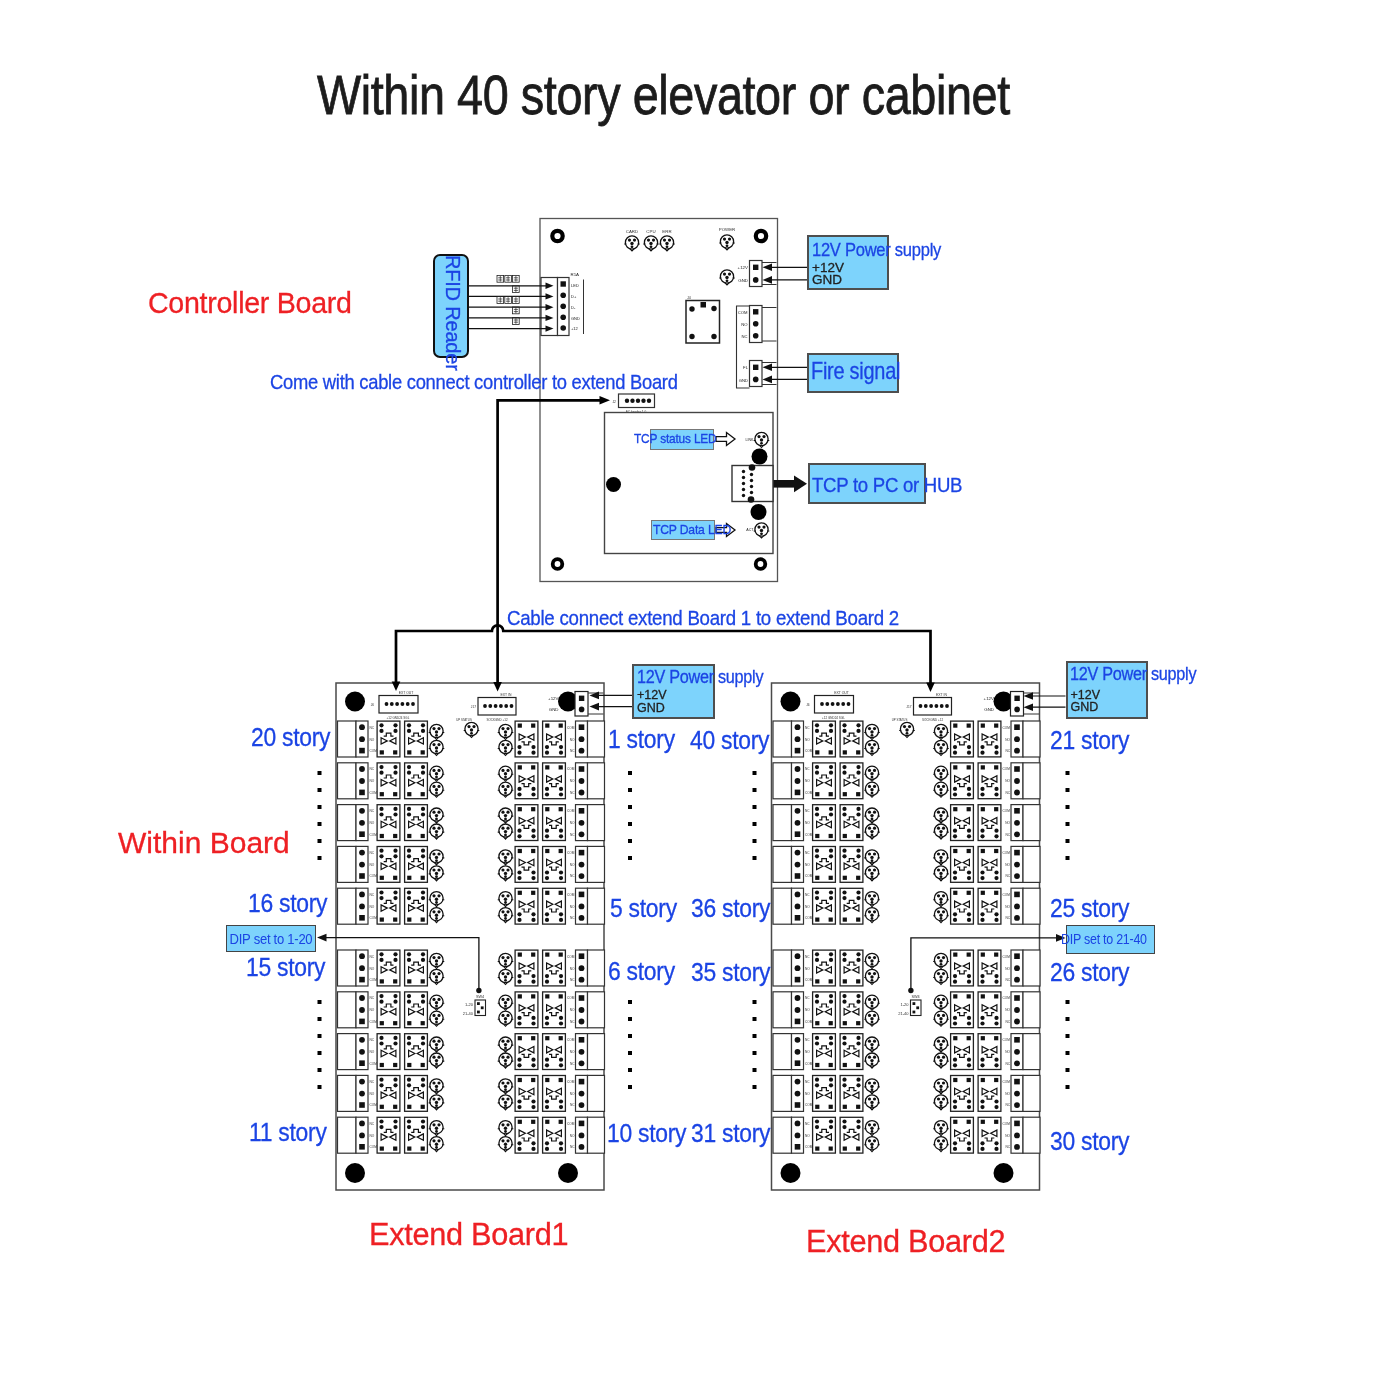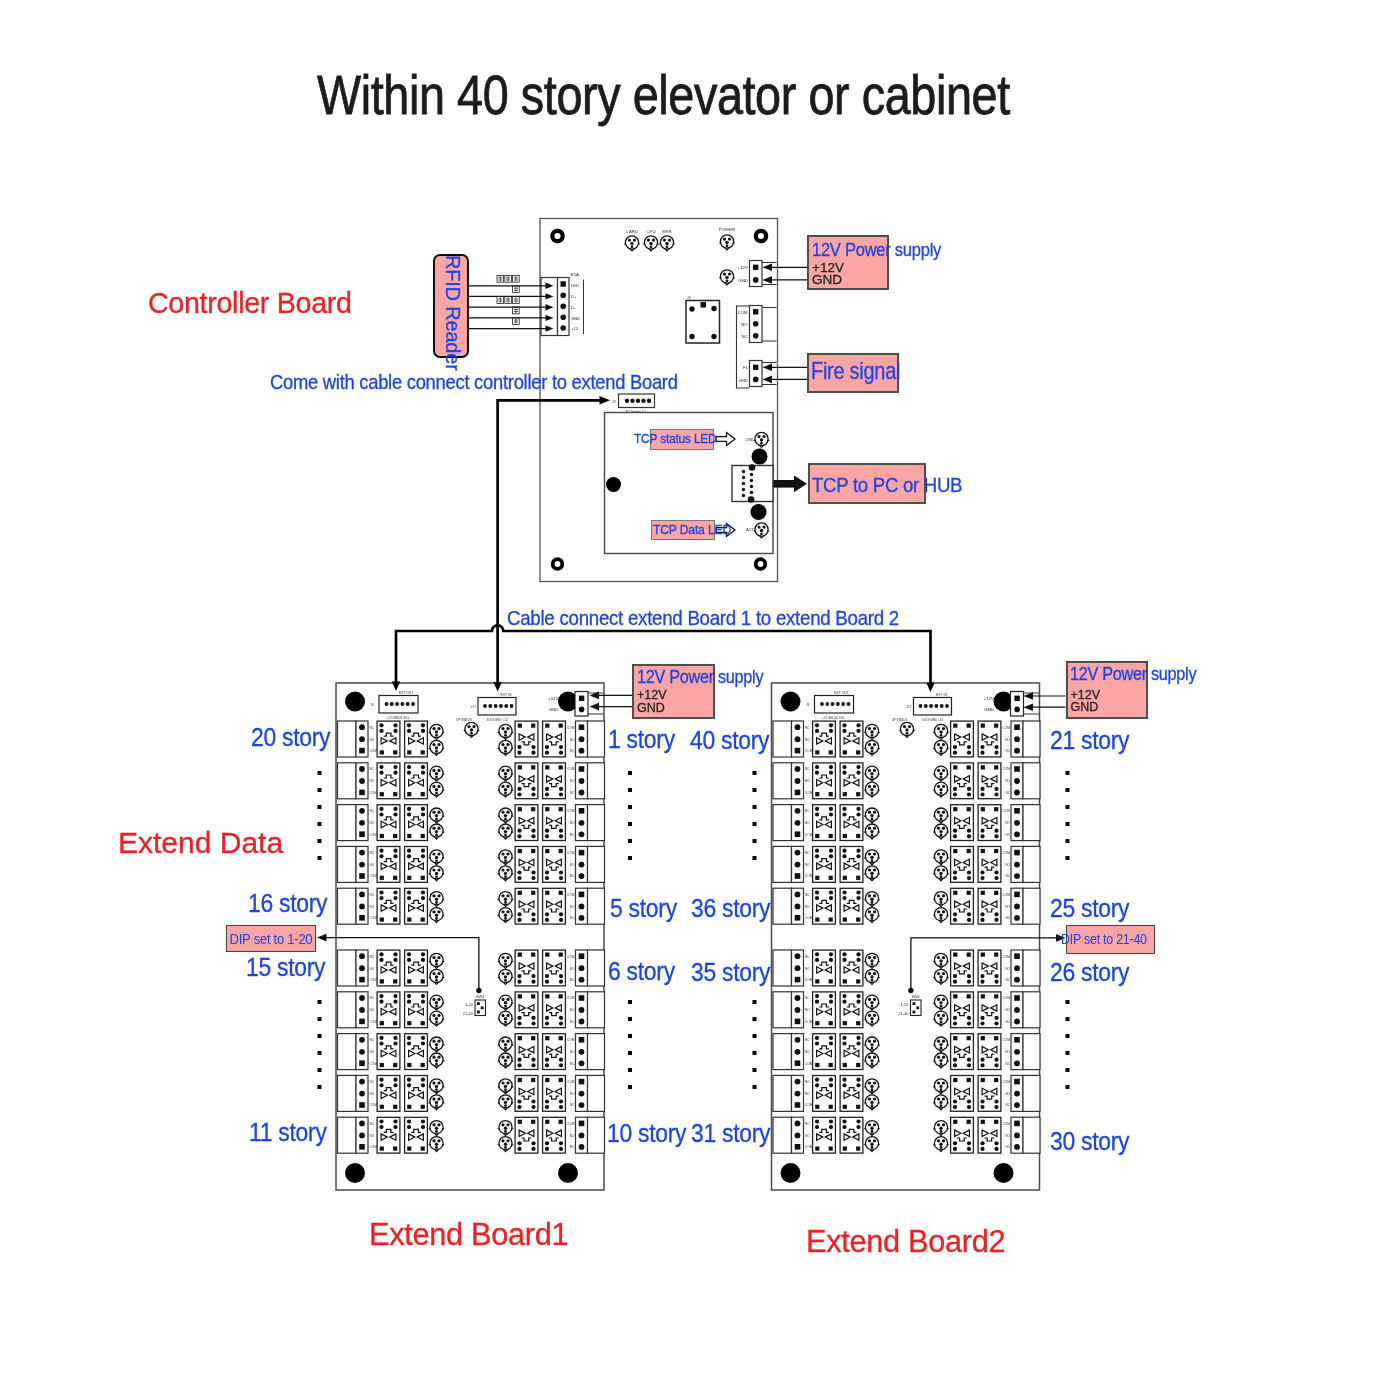--- a/index.html
+++ b/index.html
@@ -3,31 +3,31 @@
 <meta charset="utf-8">
 <style>
   html,body{margin:0;padding:0;}
   body{width:1400px;height:1400px;position:relative;background:#fff;overflow:hidden;
        font-family:"Liberation Sans",sans-serif;}
   .t{position:absolute;white-space:nowrap;line-height:1;z-index:3;-webkit-text-stroke:0.3px currentColor;}
   .blue{color:#1b44e4;}
   .red{color:#ee2024;}
   .blk{color:#1c1c1c;}
   .gry{color:#222;}
-  .bx{position:absolute;background:#fca5a5;border:2px solid #4e4e4e;box-sizing:border-box;z-index:2;}
+  .bx{position:absolute;background:#7dd3fc;border:2px solid #4e4e4e;box-sizing:border-box;z-index:2;}
   svg{position:absolute;left:0;top:0;z-index:1;}
 </style>
 </head>
 <body>
 
 <div class="t blk" style="left:317px;top:68px;font-size:55px;letter-spacing:-0.5px;transform:scaleX(0.851);transform-origin:0 0;-webkit-text-stroke:0.8px #1c1c1c;">Within 40 story elevator or cabinet</div>
 
 <div class="t red" style="left:148px;top:288px;font-size:30px;letter-spacing:-0.3px;transform:scaleX(0.953);transform-origin:0 0;">Controller Board</div>
 
-<div class="t red" style="left:118px;top:828px;font-size:30px;letter-spacing:0px;transform:scaleX(1);transform-origin:0 0;">Extend Data</div>
+<div class="t red" style="left:118px;top:828px;font-size:30px;letter-spacing:0px;transform:scaleX(1);transform-origin:0 0;">Within Board</div>
 
 <div class="t red" style="left:369px;top:1219px;font-size:31px;letter-spacing:-0.3px;transform:scaleX(0.99);transform-origin:0 0;">Extend Board1</div>
 
 <div class="t red" style="left:806px;top:1226px;font-size:31px;letter-spacing:-0.3px;transform:scaleX(0.99);transform-origin:0 0;">Extend Board2</div>
 
 <div class="t blue" style="left:270px;top:371px;font-size:21px;letter-spacing:-0.3px;transform:scaleX(0.875);transform-origin:0 0;">Come with cable connect controller to extend Board</div>
 
 <div class="t blue" style="left:507px;top:607px;font-size:21px;letter-spacing:-0.3px;transform:scaleX(0.89);transform-origin:0 0;">Cable connect extend Board 1 to extend Board 2</div>
 
 <div class="bx" style="left:432.5px;top:254px;width:36px;height:104px;border:2.5px solid #111;border-radius:7px;"></div>

